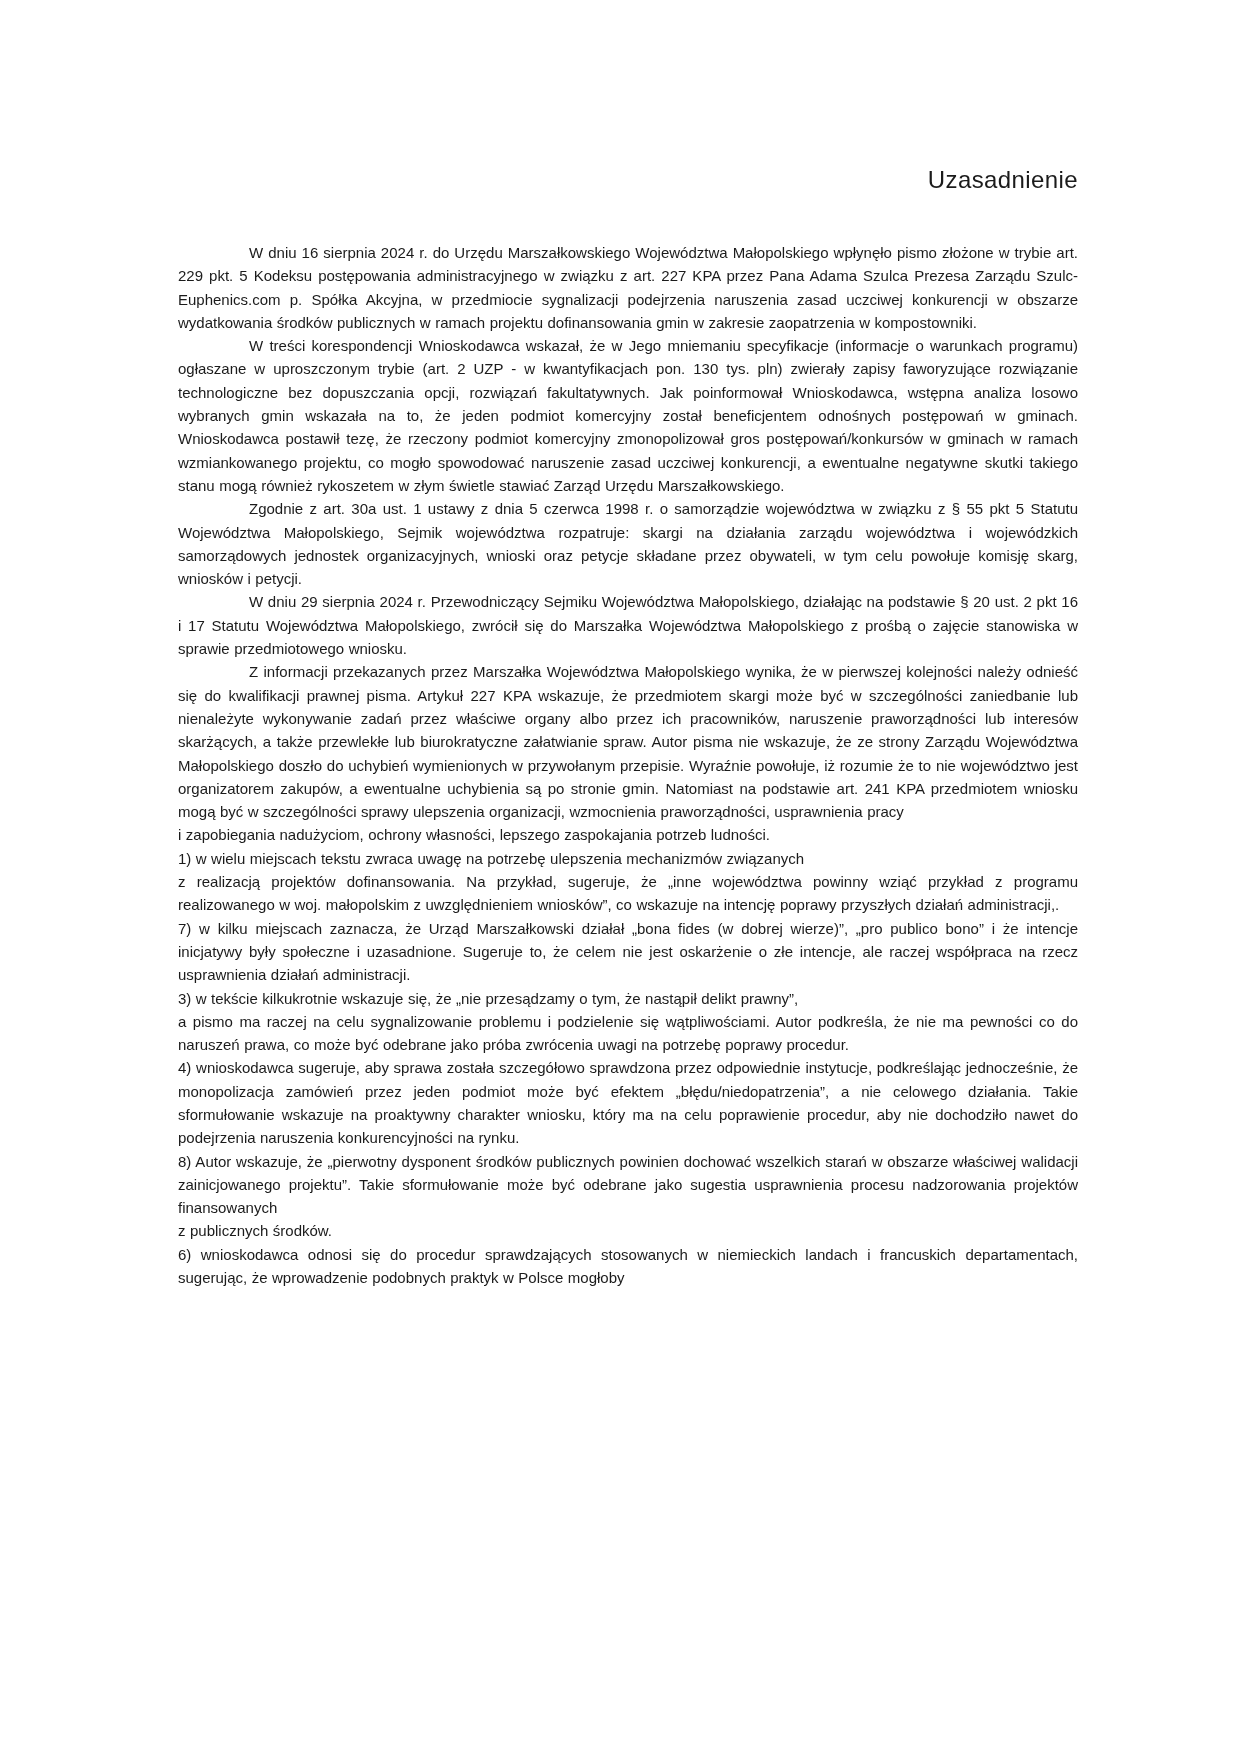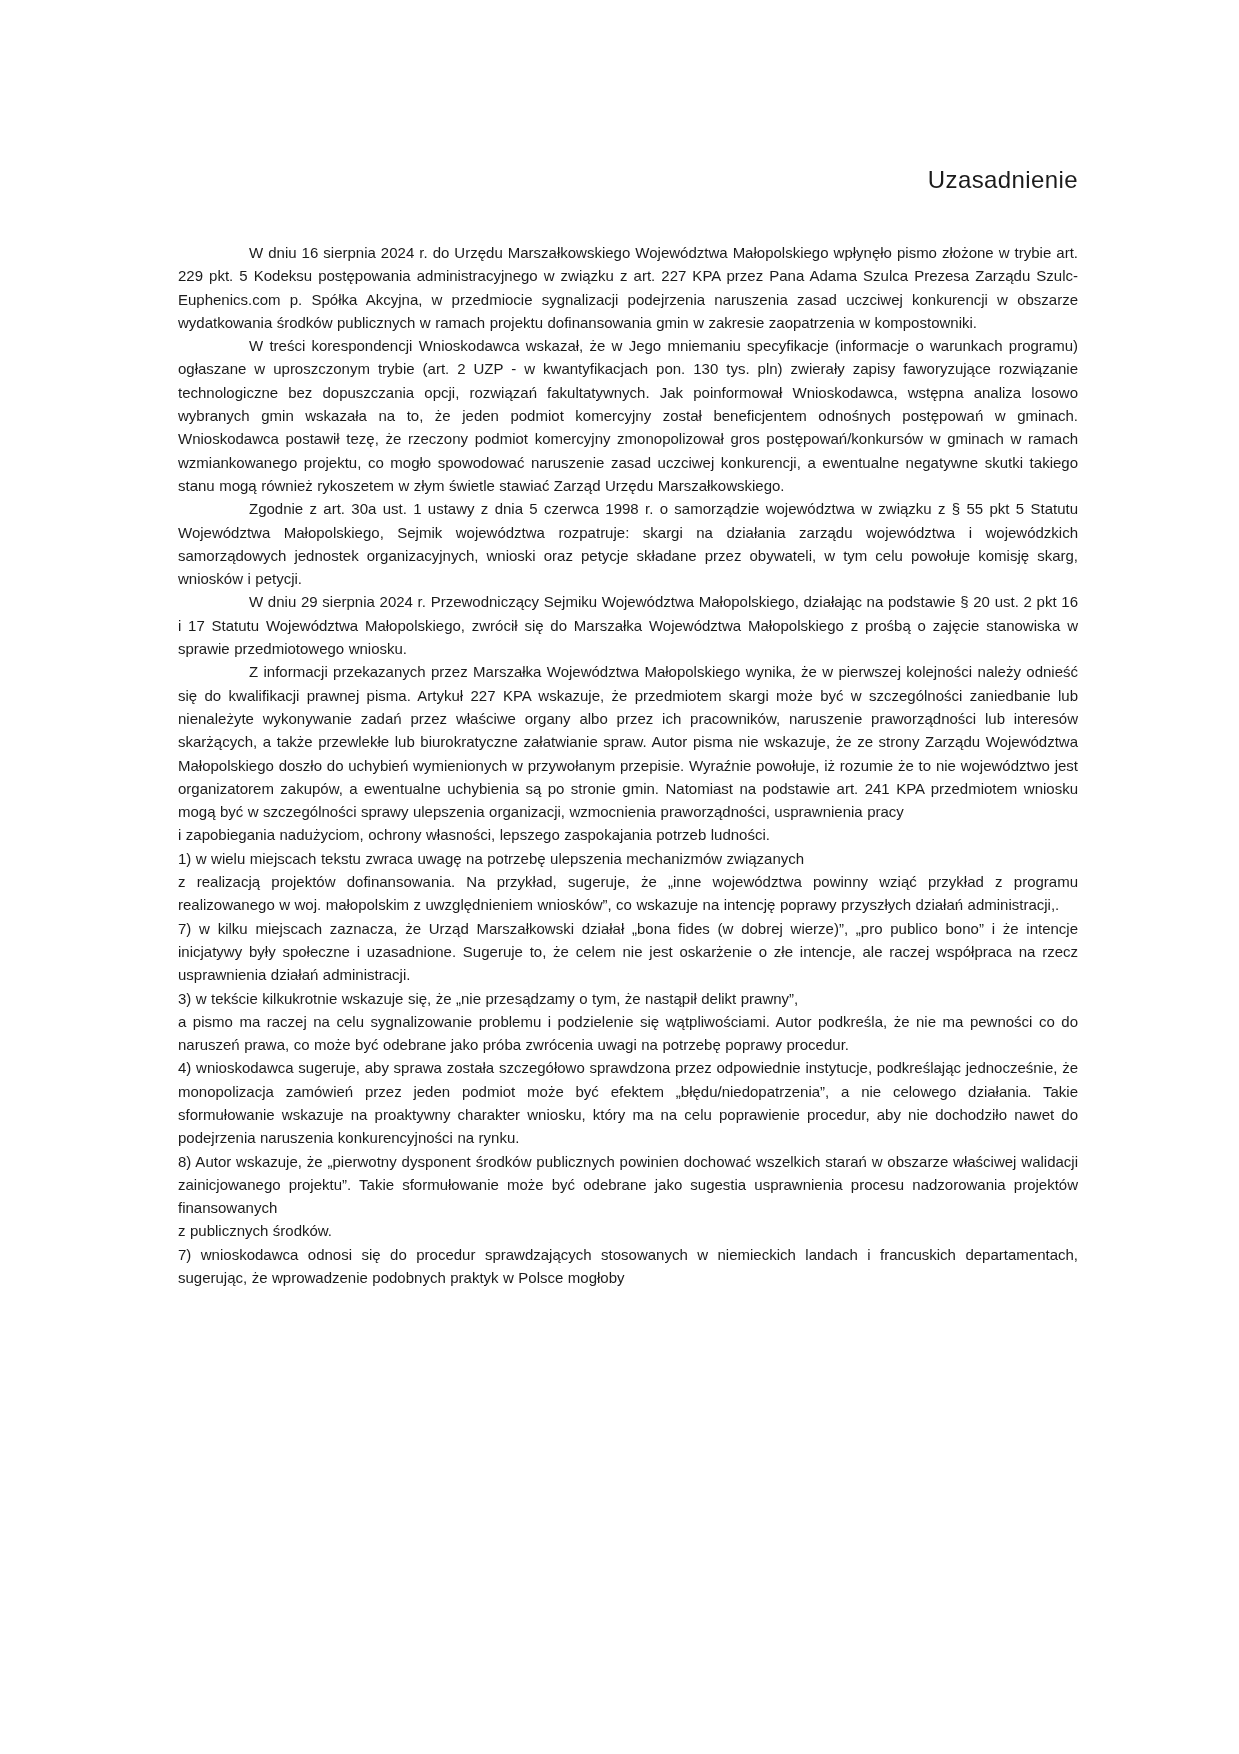--- a/index.html
+++ b/index.html
@@ -57,16 +57,16 @@
         <p class="para indent">Z informacji przekazanych przez Marszałka Województwa Małopolskiego wynika, że w pierwszej kolejności należy odnieść się do kwalifikacji prawnej pisma. Artykuł 227 KPA wskazuje, że przedmiotem skargi może być w szczególności zaniedbanie lub nienależyte wykonywanie zadań przez właściwe organy albo przez ich pracowników, naruszenie praworządności lub interesów skarżących, a także przewlekłe lub biurokratyczne załatwianie spraw. Autor pisma nie wskazuje, że ze strony Zarządu Województwa Małopolskiego doszło do uchybień wymienionych w przywołanym przepisie. Wyraźnie powołuje, iż rozumie że to nie województwo jest organizatorem zakupów, a ewentualne uchybienia są po stronie gmin. Natomiast na podstawie art. 241 KPA przedmiotem wniosku mogą być w szczególności sprawy ulepszenia organizacji, wzmocnienia praworządności, usprawnienia pracy
 i zapobiegania nadużyciom, ochrony własności, lepszego zaspokajania potrzeb ludności.</p>
         <p class="para">1) w wielu miejscach tekstu zwraca uwagę na potrzebę ulepszenia mechanizmów związanych
 z realizacją projektów dofinansowania. Na przykład, sugeruje, że „inne województwa powinny wziąć przykład z programu realizowanego w woj. małopolskim z uwzględnieniem wniosków”, co wskazuje na intencję poprawy przyszłych działań administracji,.</p>
         <p class="para">7) w kilku miejscach zaznacza, że Urząd Marszałkowski działał „bona fides (w dobrej wierze)”, „pro publico bono” i że intencje inicjatywy były społeczne i uzasadnione. Sugeruje to, że celem nie jest oskarżenie o złe intencje, ale raczej współpraca na rzecz usprawnienia działań administracji.</p>
         <p class="para">3) w tekście kilkukrotnie wskazuje się, że „nie przesądzamy o tym, że nastąpił delikt prawny”,
 a pismo ma raczej na celu sygnalizowanie problemu i podzielenie się wątpliwościami. Autor podkreśla, że nie ma pewności co do naruszeń prawa, co może być odebrane jako próba zwrócenia uwagi na potrzebę poprawy procedur.</p>
         <p class="para">4) wnioskodawca sugeruje, aby sprawa została szczegółowo sprawdzona przez odpowiednie instytucje, podkreślając jednocześnie, że monopolizacja zamówień przez jeden podmiot może być efektem „błędu/niedopatrzenia”, a nie celowego działania. Takie sformułowanie wskazuje na proaktywny charakter wniosku, który ma na celu poprawienie procedur, aby nie dochodziło nawet do podejrzenia naruszenia konkurencyjności na rynku.</p>
         <p class="para">8) Autor wskazuje, że „pierwotny dysponent środków publicznych powinien dochować wszelkich starań w obszarze właściwej walidacji zainicjowanego projektu”. Takie sformułowanie może być odebrane jako sugestia usprawnienia procesu nadzorowania projektów finansowanych
 z publicznych środków.</p>
-        <p class="para">7) wnioskodawca odnosi się do procedur sprawdzających stosowanych w niemieckich landach i francuskich departamentach, sugerując, że wprowadzenie podobnych praktyk w Polsce mogłoby</p>
+        <p class="para">6) wnioskodawca odnosi się do procedur sprawdzających stosowanych w niemieckich landach i francuskich departamentach, sugerując, że wprowadzenie podobnych praktyk w Polsce mogłoby</p>
       </div>
   </div>
 </div>
 
 </body></html>

